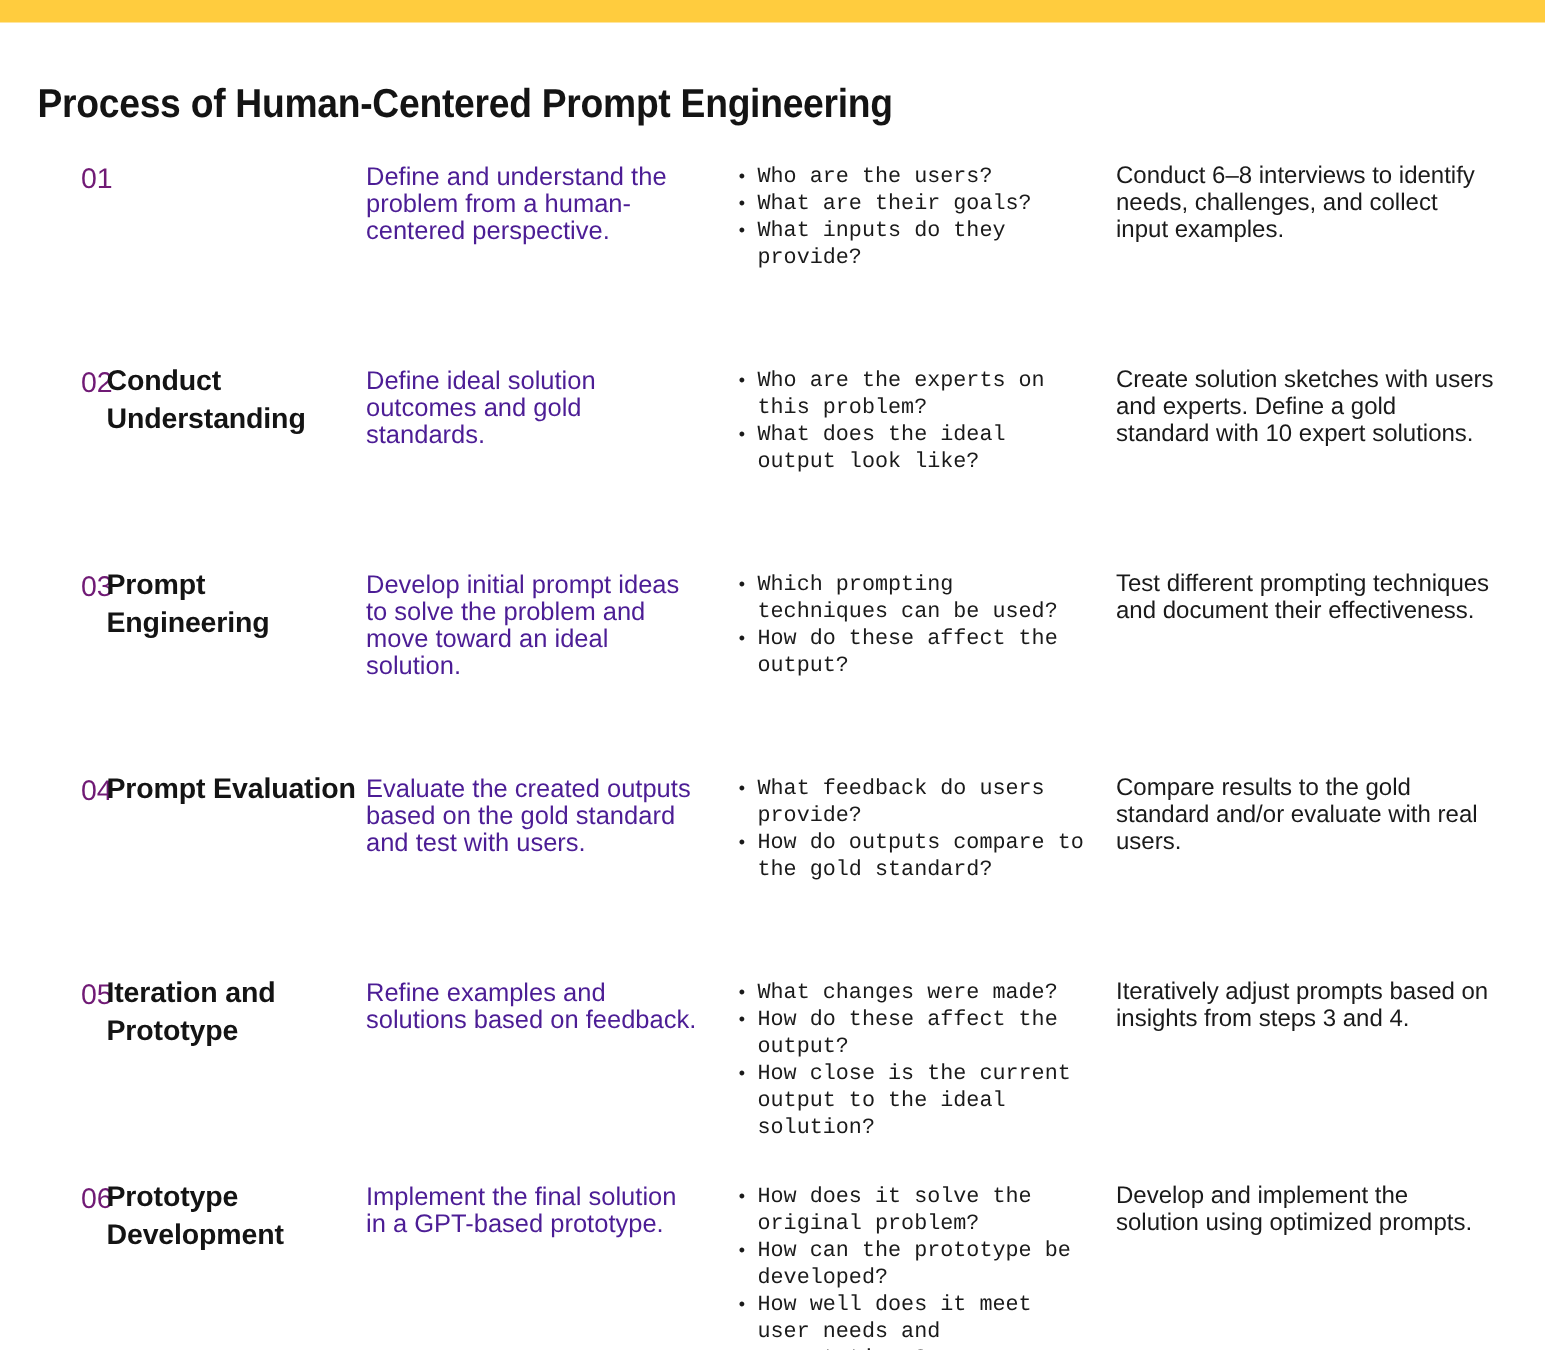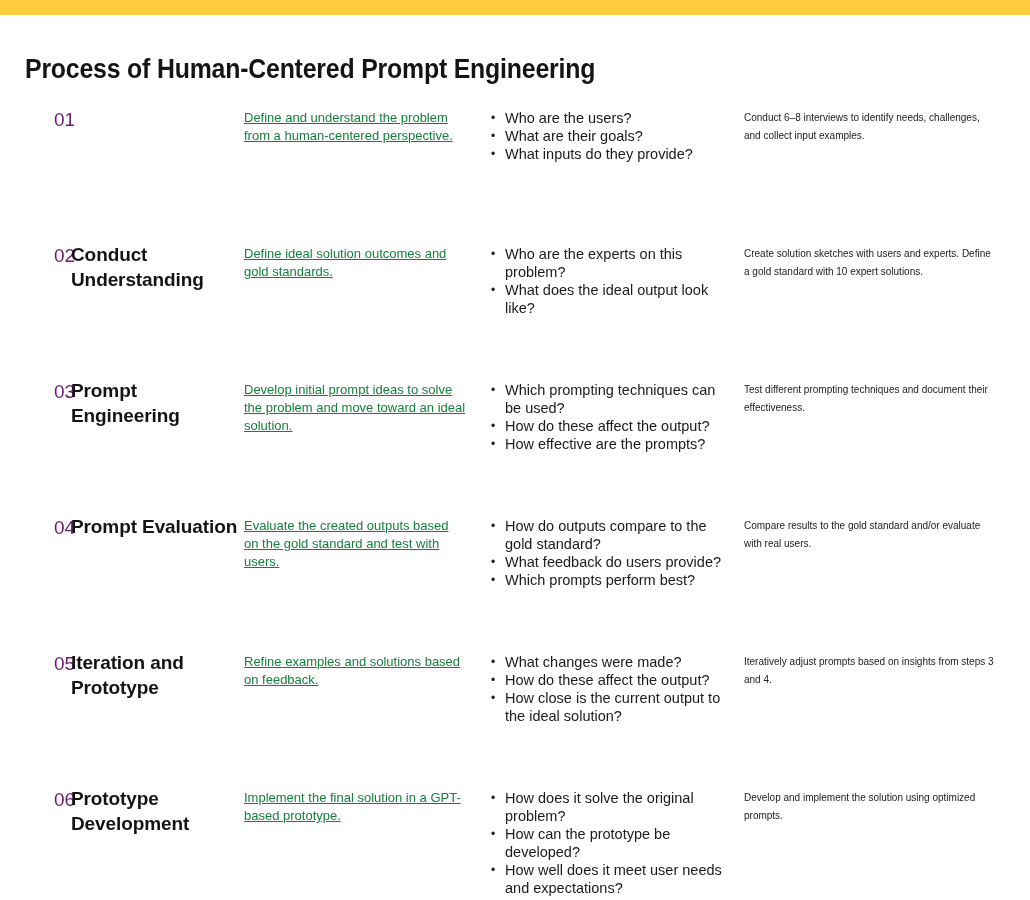--- a/index.html
+++ b/index.html
@@ -67,59 +67,59 @@
     font-weight: bold;
     line-height: 25px;
     color: #141414;
     letter-spacing: -0.1px;
   }
   .col-desc {
     position: absolute;
     left: 244px;
     top: 9px;
     width: 222px;
-    font-size: 13px;
-    line-height: 18px;
-    color: #15803d;
-    text-decoration: underline;
+    font-size: 17px;
+    line-height: 18px;
+    color: #4c1d95;
   }
   .col-questions {
     position: absolute;
     left: 490px;
     top: 9px;
     width: 238px;
     font-size: 14.5px;
     line-height: 18px;
     color: #1a1a1a;
   }
   .col-questions ul {
     margin: 0;
     padding: 0;
     list-style: none;
+    font-family: Liberation Mono, monospace;
   }
   .col-questions li {
     position: relative;
     padding-left: 15px;
     margin: 0 0 0 0;
   }
   .col-questions li::before {
     content: "\2022";
     position: absolute;
     left: 1px;
     top: 0;
     font-size: 12px;
     line-height: 18px;
     color: #1a1a1a;
   }
   .col-action {
     position: absolute;
     left: 744px;
     top: 9px;
     width: 252px;
-    font-size: 10px;
+    font-size: 16px;
     line-height: 18px;
     color: #1a1a1a;
   }
 </style>
 </head>
 <body>
 
 <div class="top-bar"></div>
 
 <h1 class="page-title">Process of Human-Centered Prompt Engineering</h1>
@@ -150,34 +150,32 @@
       <div class="col-action">Create solution sketches with users and experts. Define a gold standard with 10 expert solutions.</div>
     </div>
     <div class="row">
       <div class="col-num">03</div>
       <div class="col-title">Prompt Engineering</div>
       <div class="col-desc">Develop initial prompt ideas to solve the problem and move toward an ideal solution.</div>
       <div class="col-questions">
         <ul>
           <li>Which prompting techniques can be used?</li>
           <li>How do these affect the output?</li>
-          <li>How effective are the prompts?</li>
         </ul>
       </div>
       <div class="col-action">Test different prompting techniques and document their effectiveness.</div>
     </div>
     <div class="row">
       <div class="col-num">04</div>
       <div class="col-title">Prompt Evaluation</div>
       <div class="col-desc">Evaluate the created outputs based on the gold standard and test with users.</div>
       <div class="col-questions">
         <ul>
+          <li>What feedback do users provide?</li>
           <li>How do outputs compare to the gold standard?</li>
-          <li>What feedback do users provide?</li>
-          <li>Which prompts perform best?</li>
         </ul>
       </div>
       <div class="col-action">Compare results to the gold standard and/or evaluate with real users.</div>
     </div>
     <div class="row">
       <div class="col-num">05</div>
       <div class="col-title">Iteration and Prototype</div>
       <div class="col-desc">Refine examples and solutions based on feedback.</div>
       <div class="col-questions">
         <ul>

